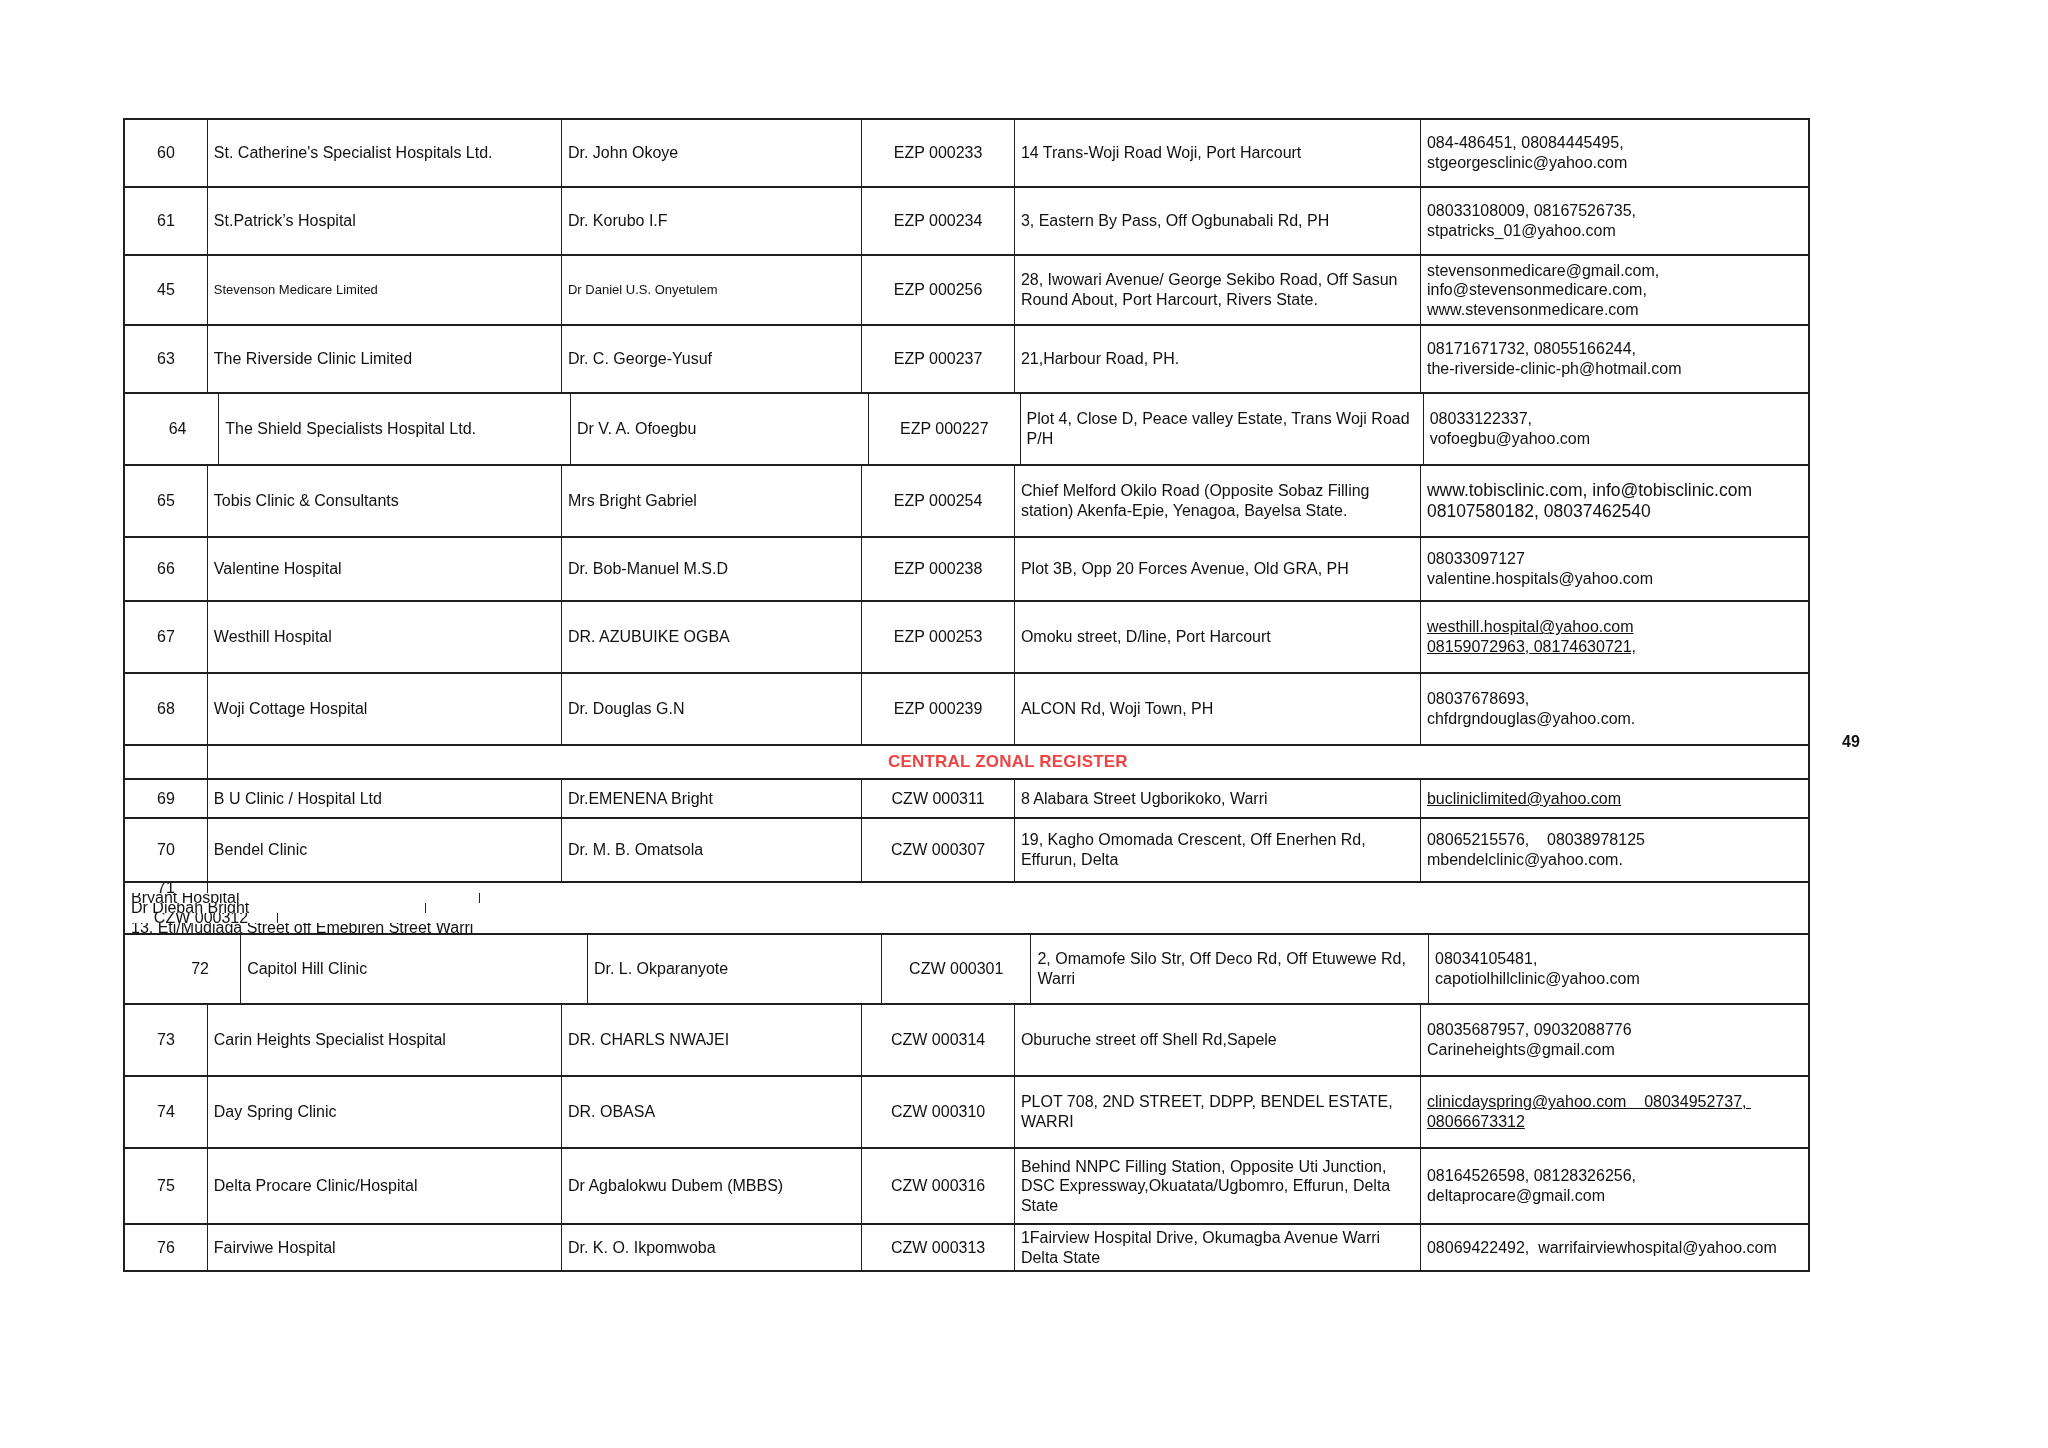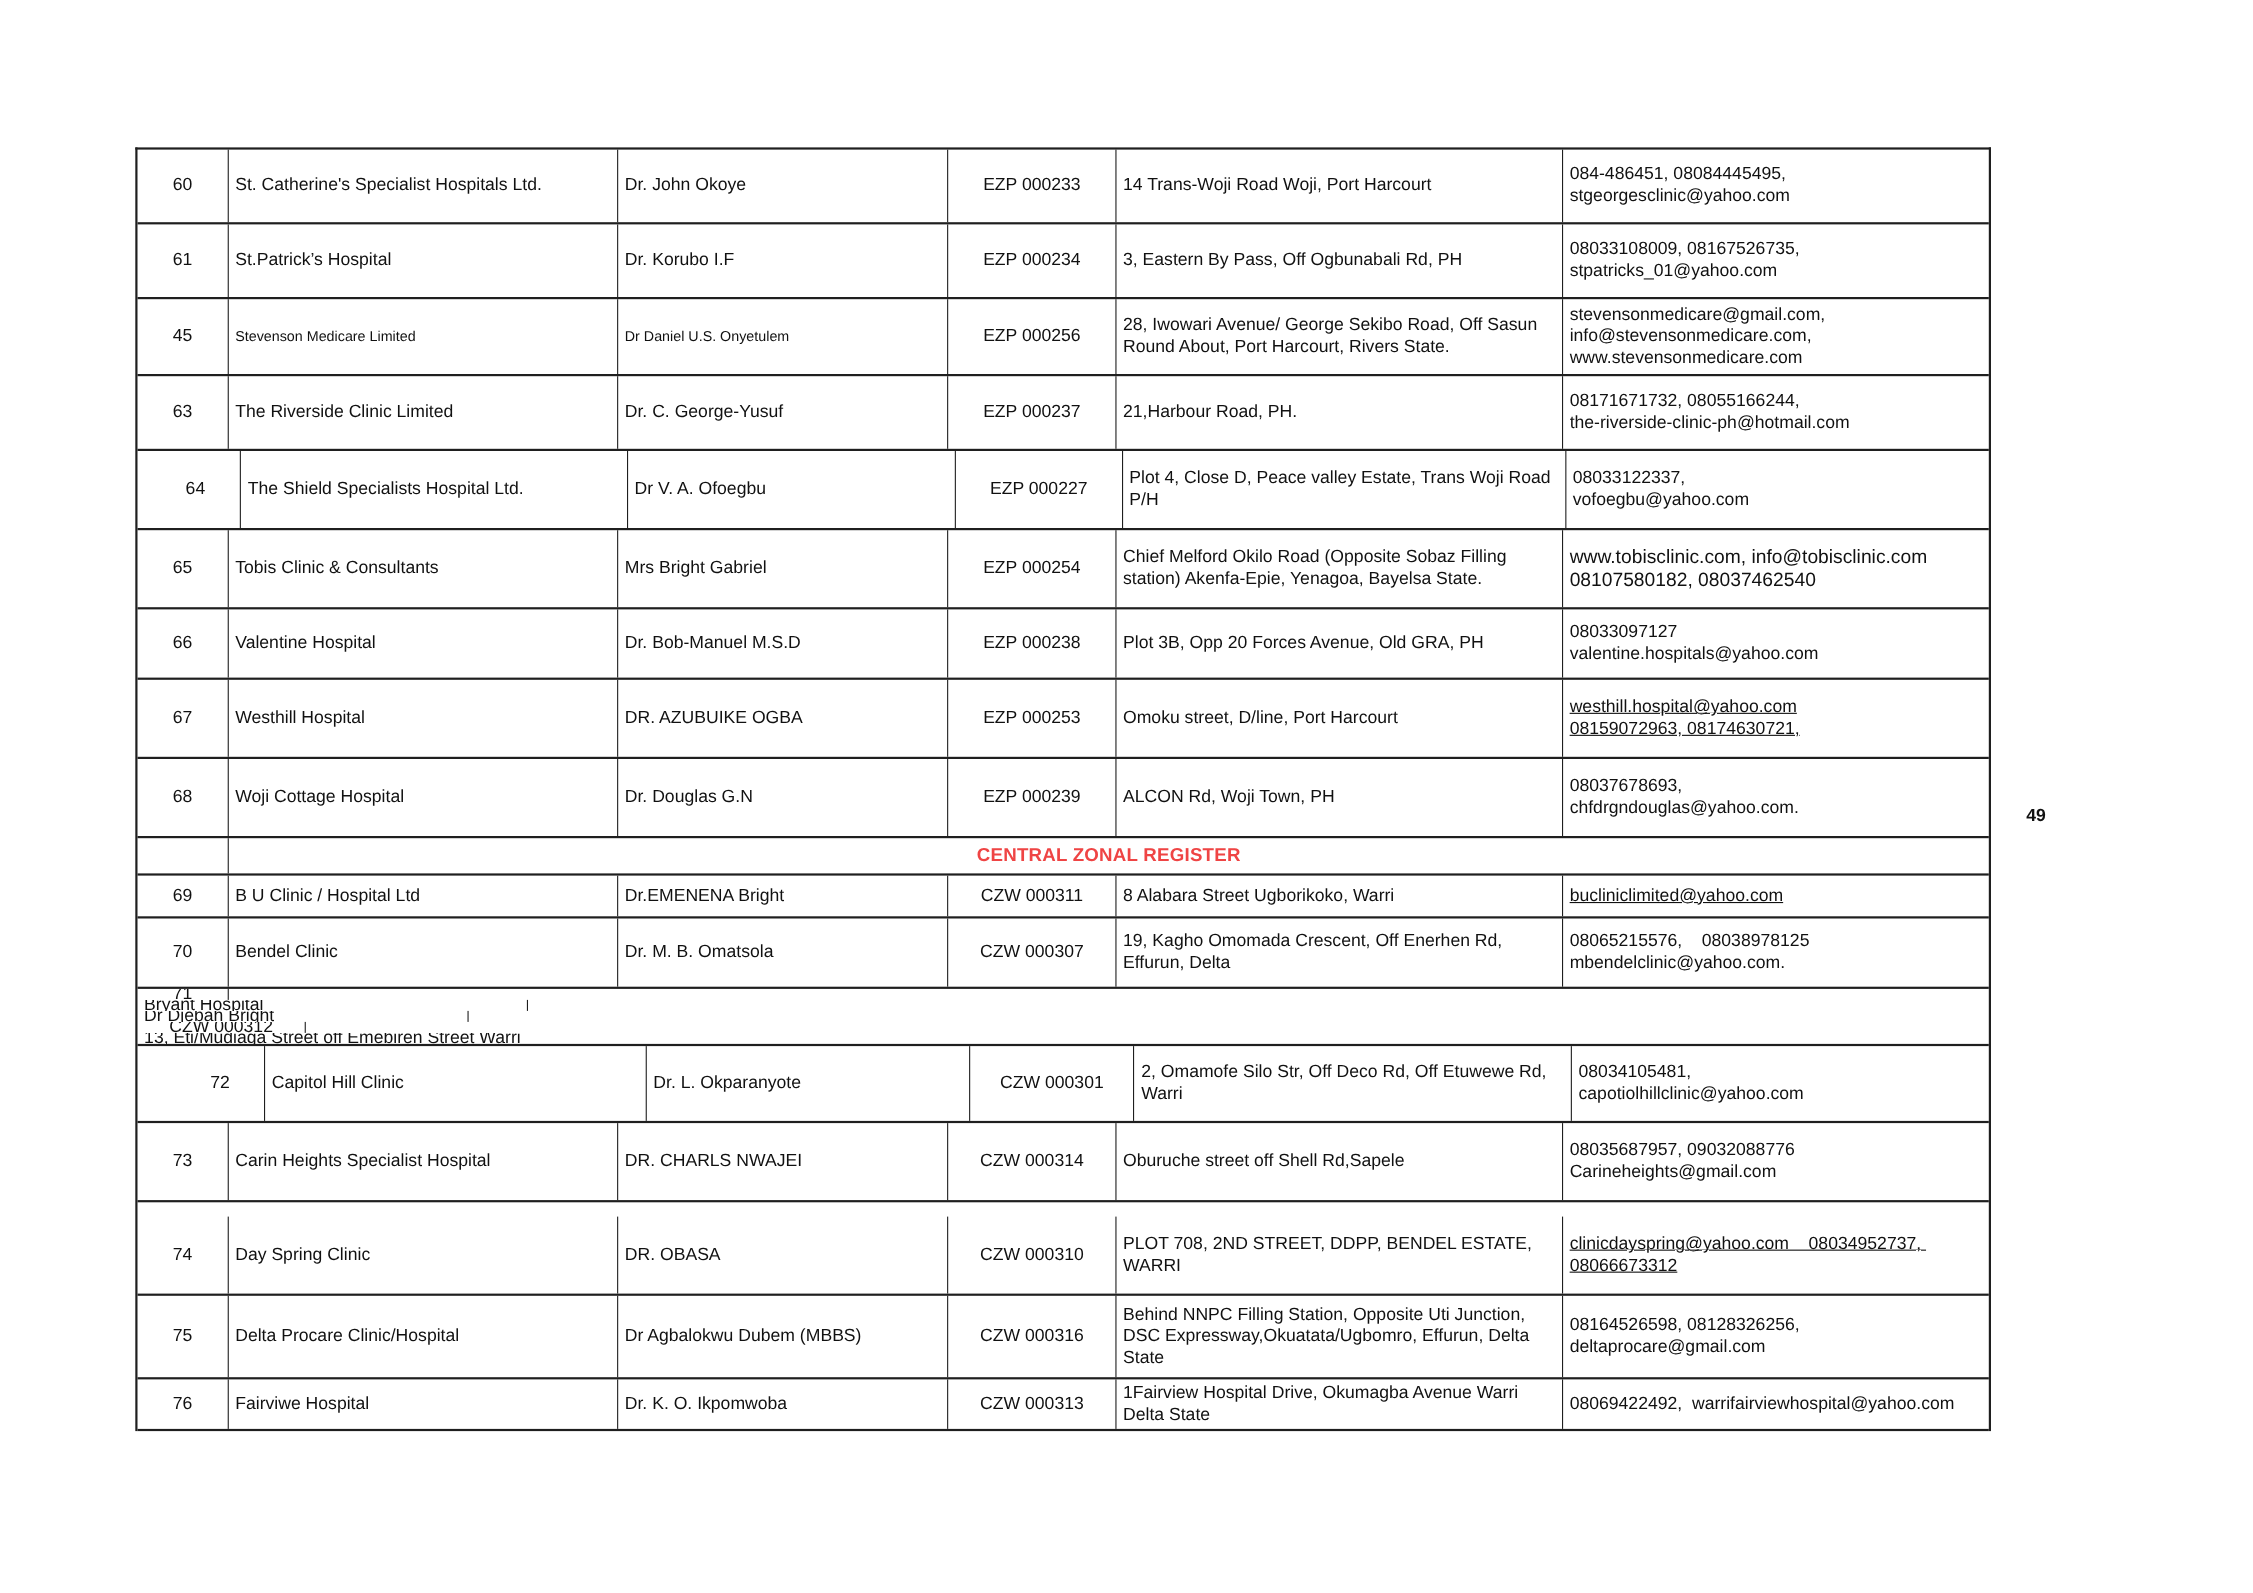--- a/index.html
+++ b/index.html
@@ -6,21 +6,21 @@
   .page{
     position:relative;
     width:2048px;height:1448px;
     background:#ffffff;
     font-family:"Liberation Sans","DejaVu Sans",sans-serif;
     color:#111111;
     overflow:hidden;
   }
   .register-table{
     position:absolute;
-    left:123px; top:134px;
+    left:123px; top:118px;
     width:1687px;
     border:2px solid #1f1f1f;
     border-bottom:none;
     box-sizing:border-box;
   }
   .trow{
     display:flex;
     border-bottom:2px solid #1f1f1f;
     box-sizing:border-box;
     align-items:stretch;
@@ -359,21 +359,21 @@
           <span class="cell-text">CZW 000314</span>
         </div>
         <div class="cell col-address">
           <span class="cell-text">Oburuche street off Shell Rd,Sapele</span>
         </div>
         <div class="cell col-contact">
           <span class="cell-text">08035687957, 09032088776
 Carineheights@gmail.com</span>
         </div>
       </div>
-      <div class="trow" style="height: 72px; margin-top: 13px;">
+      <div class="trow" style="height: 72px;">
         <div class="cell col-no">
           <span class="cell-text">74</span>
         </div>
         <div class="cell col-name">
           <span class="cell-text">Day Spring Clinic</span>
         </div>
         <div class="cell col-doctor">
           <span class="cell-text">DR. OBASA</span>
         </div>
         <div class="cell col-code">

